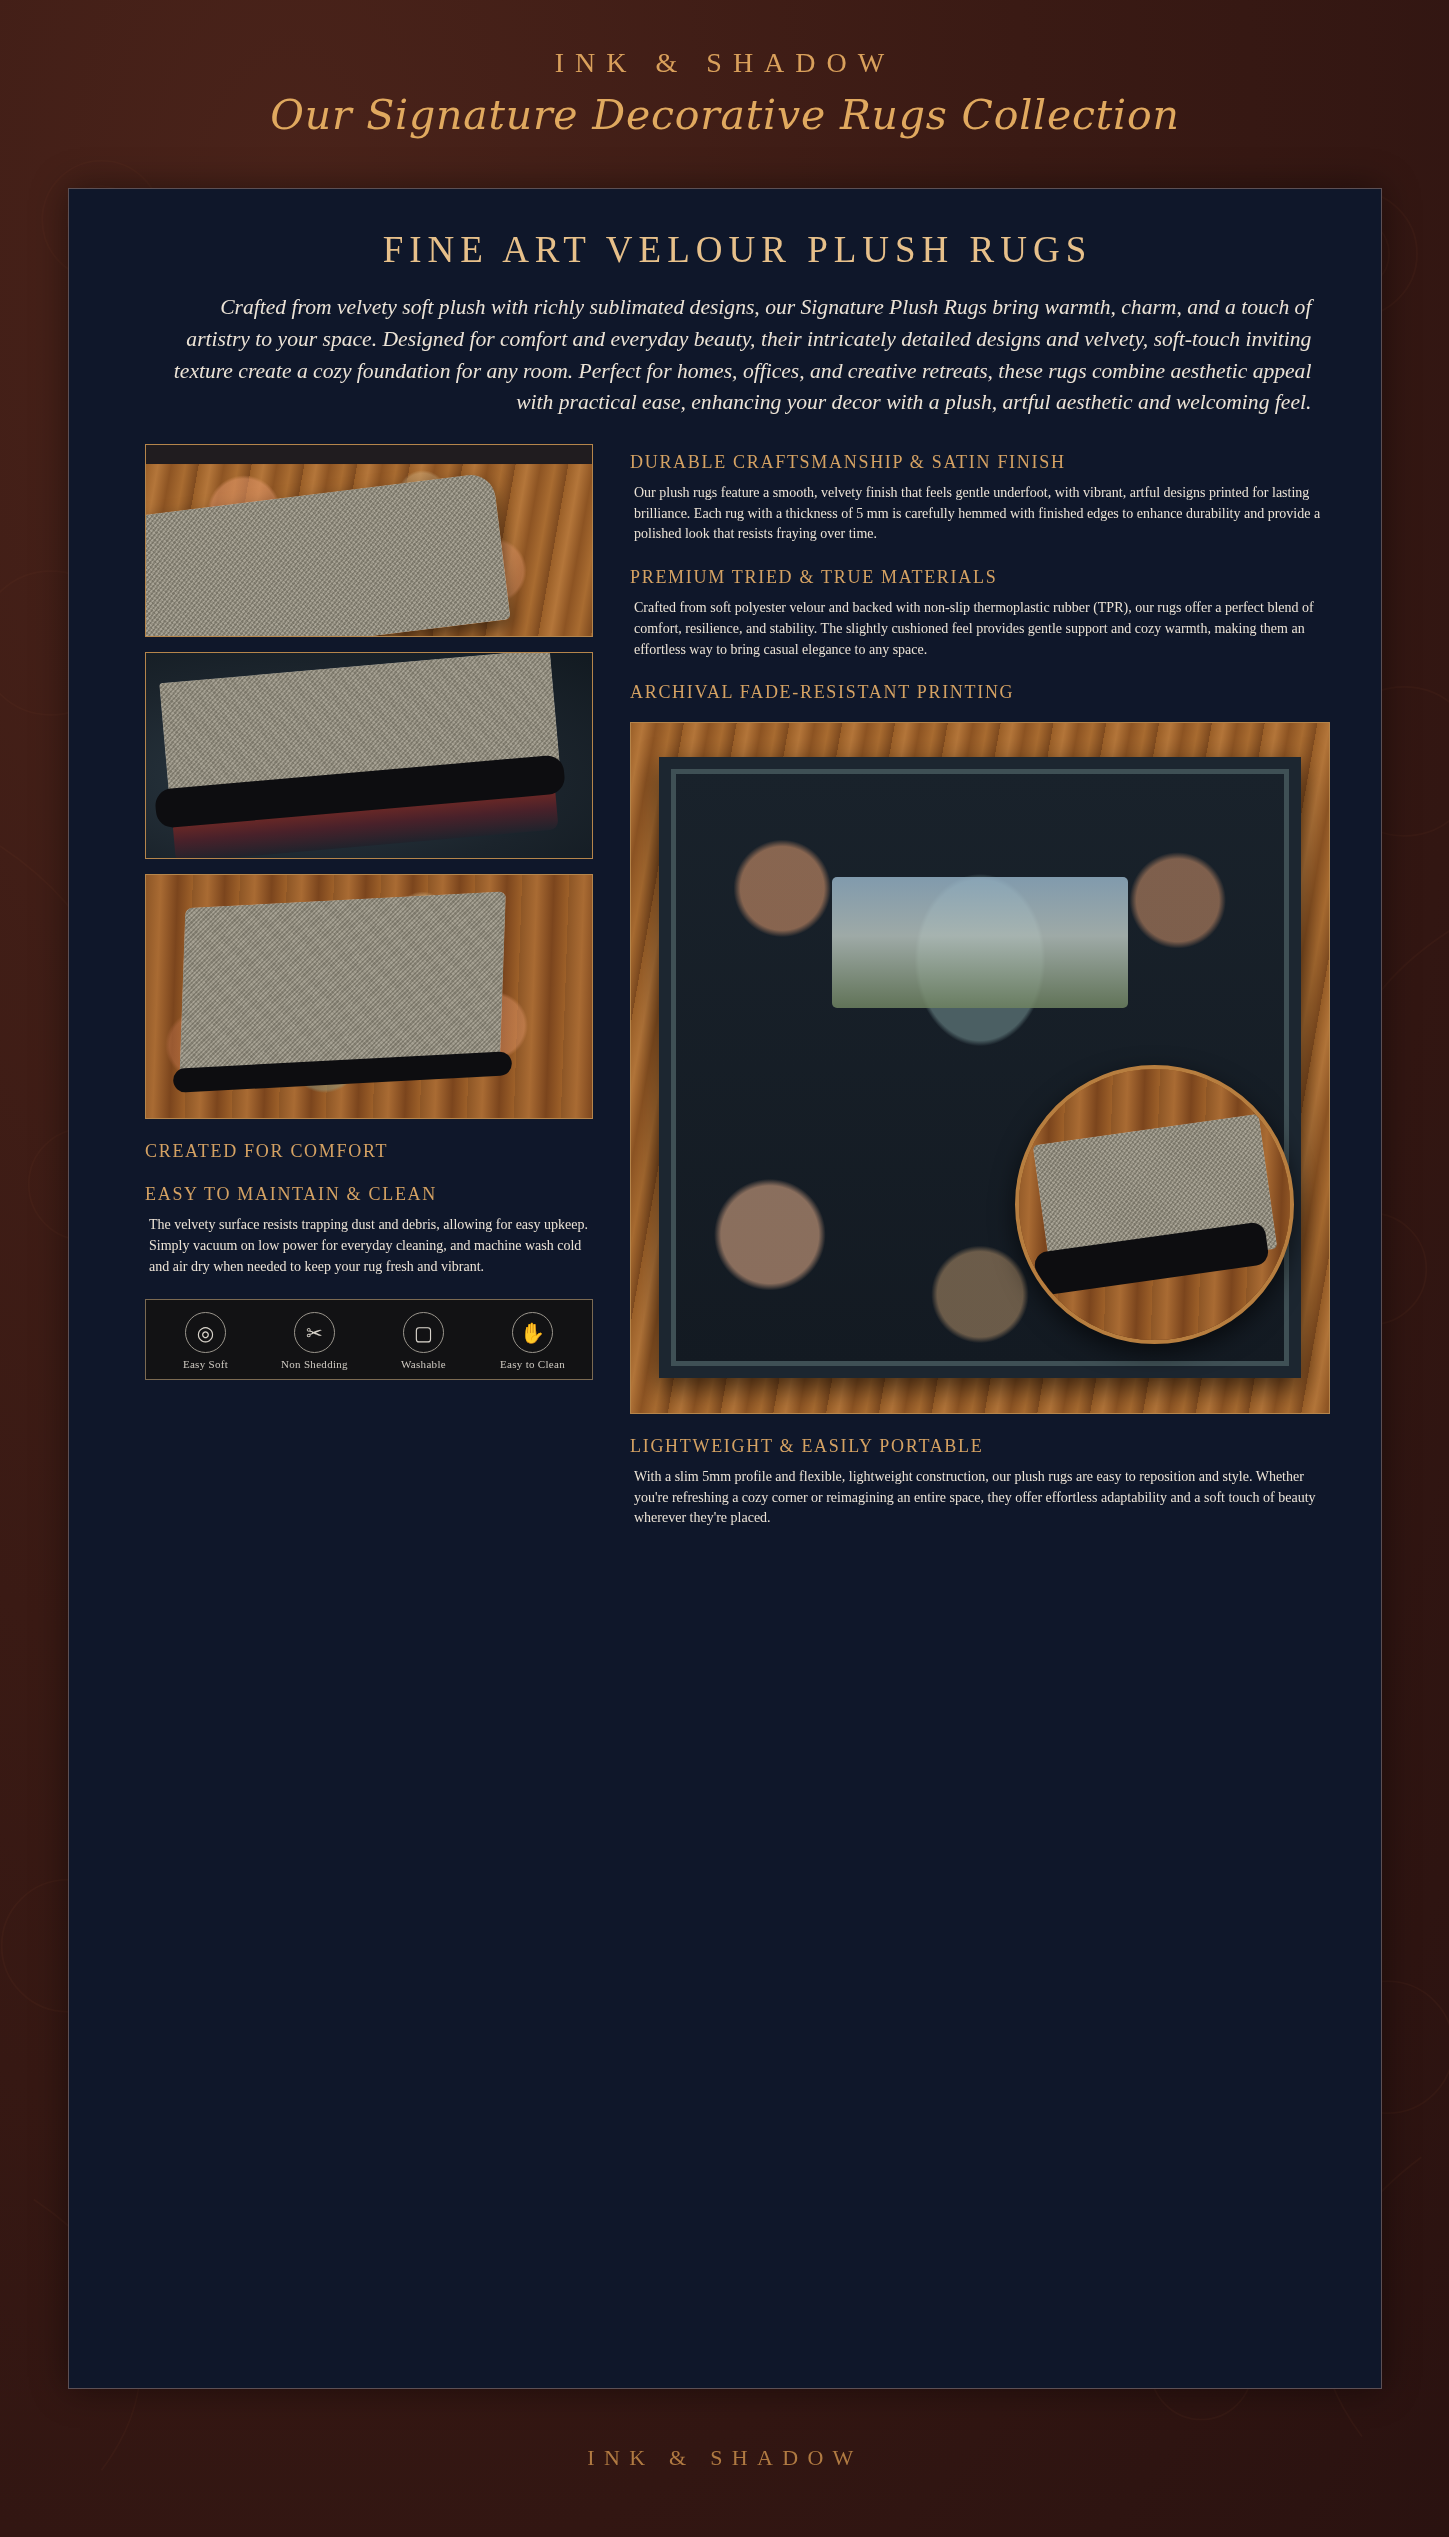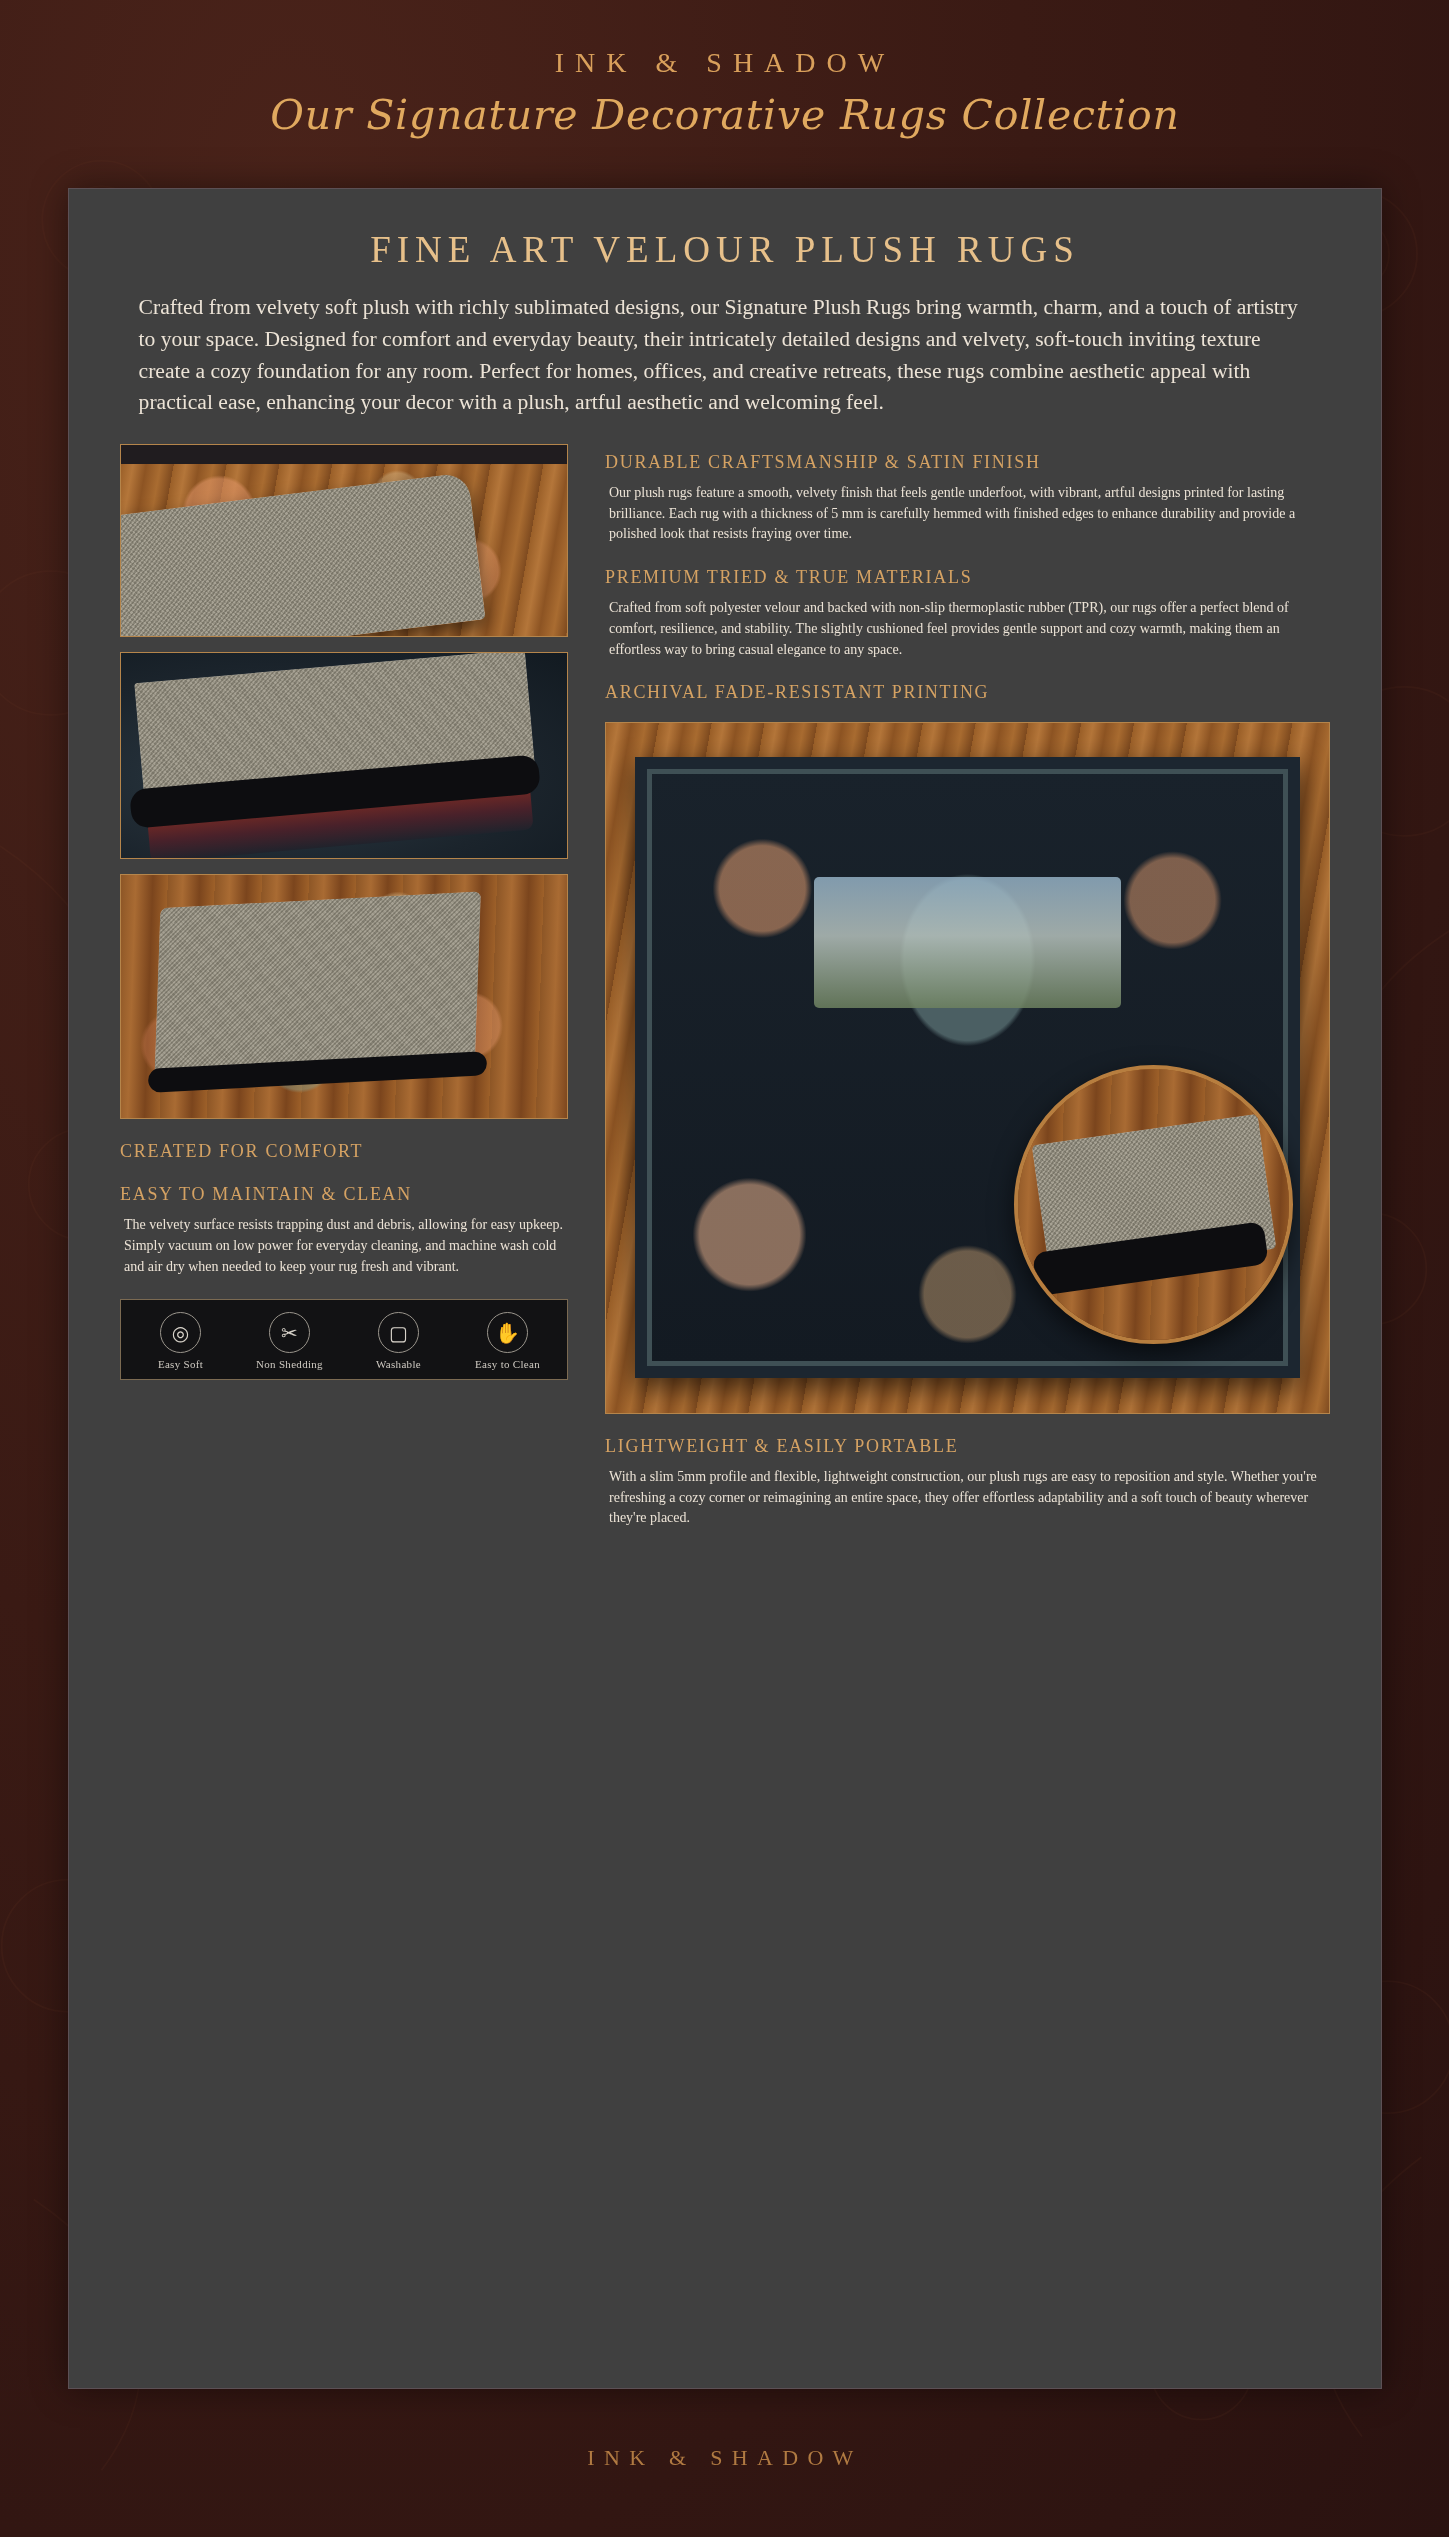--- a/index.html
+++ b/index.html
@@ -52,44 +52,46 @@
     letter-spacing: 0.8px;
   }
 
   
   .panel {
     position: absolute;
     top: 188px;
     left: 68px;
     width: 1314px;
     height: 2201px;
-    background: #404040;
+    background: #0f172a;
     border: 0.8px solid #5c5055;
     box-shadow: 0 0 34px rgba(0,0,0,0.45);
+    padding-left: 25px;
   }
   .panel-inner {
     padding: 30px 51px 0 51px;
   }
 
   .title {
     text-align: center;
     font-size: 37px;
     letter-spacing: 6px;
     color: #e7c08a;
     font-weight: normal;
     margin: 8.5px 0 20px 0;
   }
 
   .intro {
-    text-align: left;
+    text-align: right;
     font-size: 21.6px;
     line-height: 1.47;
     color: #ece3d6;
     padding: 0 18.6px;
     margin-bottom: 25px;
+    font-style: italic;
   }
 
   
   .cols {
     display: flex;
     gap: 37px;
     align-items: flex-start;
   }
   .col-left { width: 448px; flex: 0 0 448px; }
   .col-right { flex: 1; }

